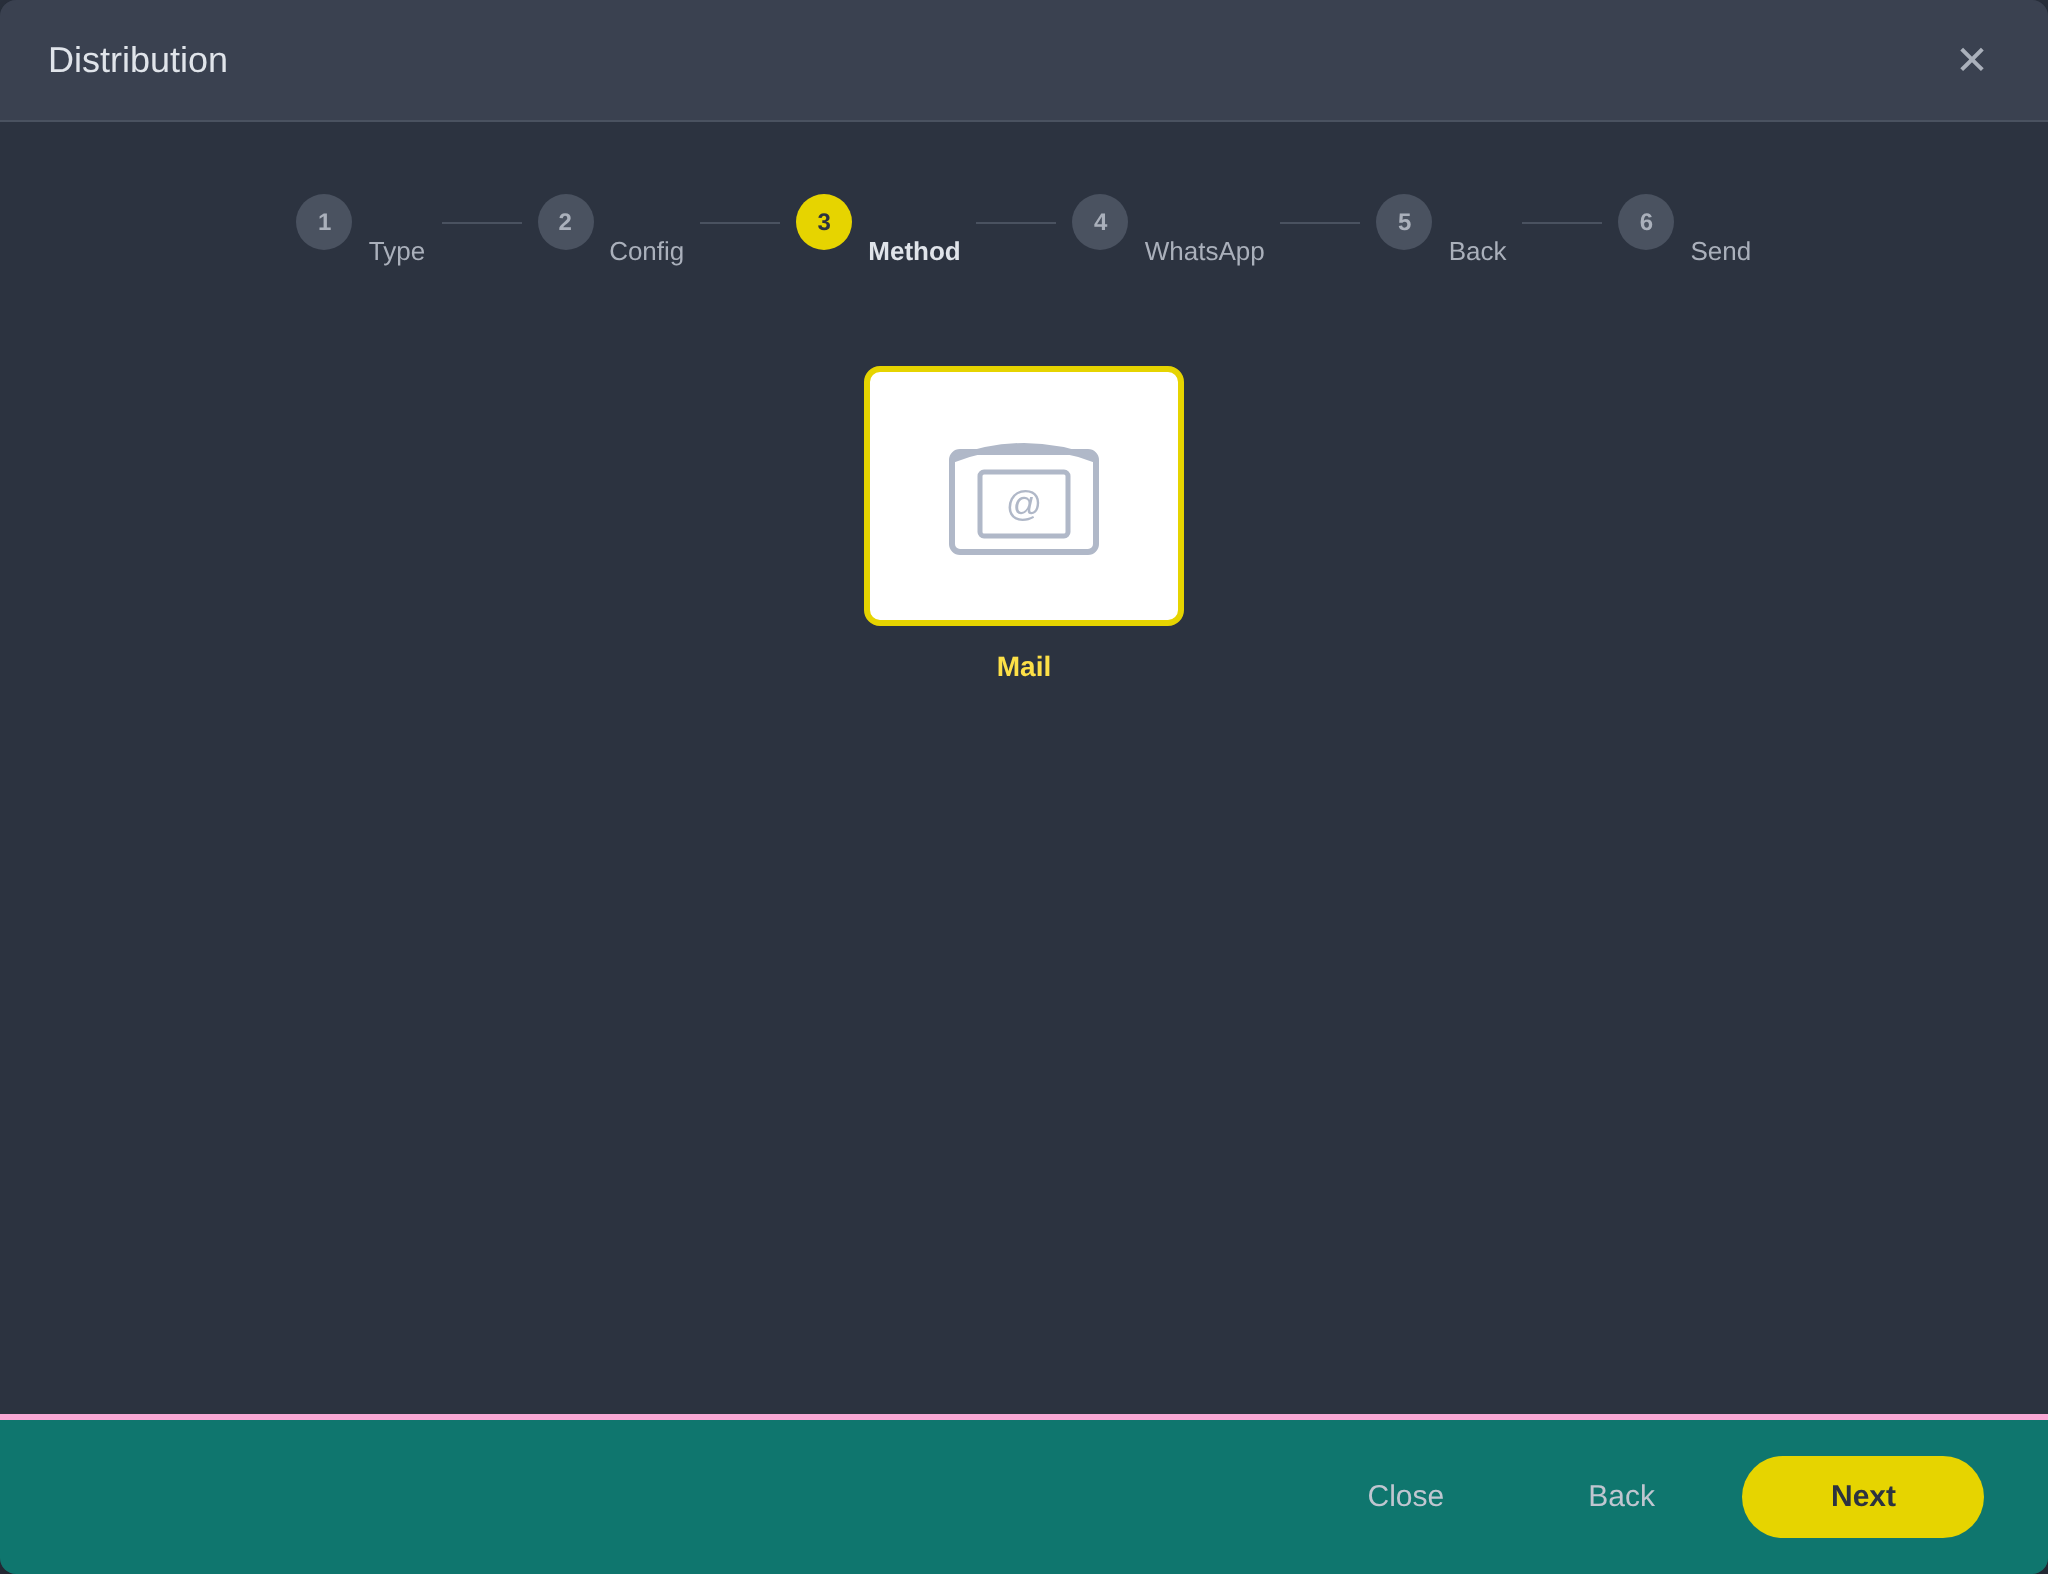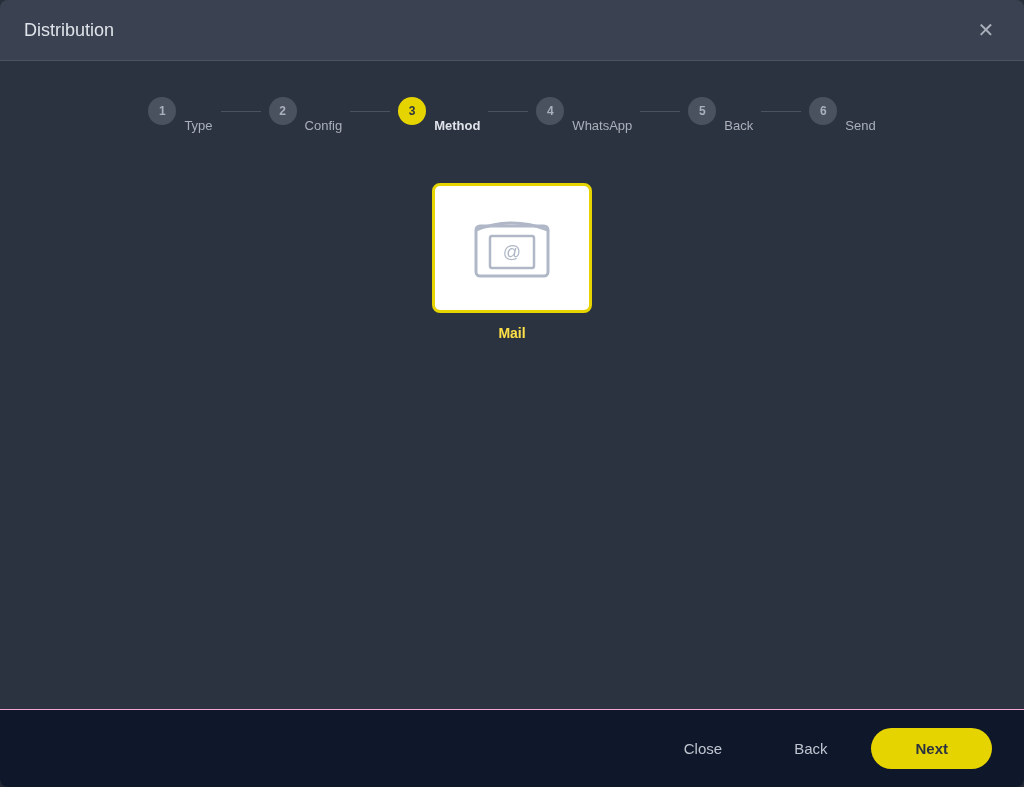--- a/index.html
+++ b/index.html
@@ -149,27 +149,27 @@
       width: 70px;
       height: 80px;
     }
     .whatsapp-icon {
       width: 70px;
       height: 70px;
     }
 
     
     .dialog-footer {
-      background: #0f172a;
+      background: #0f766e;
       padding: 18px 32px;
       display: flex;
       align-items: center;
       justify-content: flex-end;
       gap: 16px;
-      border-top: 1px solid #f9a8d4;
+      border-top: 3px solid #f9a8d4;
     }
     .btn-close-footer, .btn-back {
       background: none;
       border: none;
       color: #c0c6d0;
       font-size: 15px;
       cursor: pointer;
       padding: 10px 28px;
       border-radius: 24px;
     }

